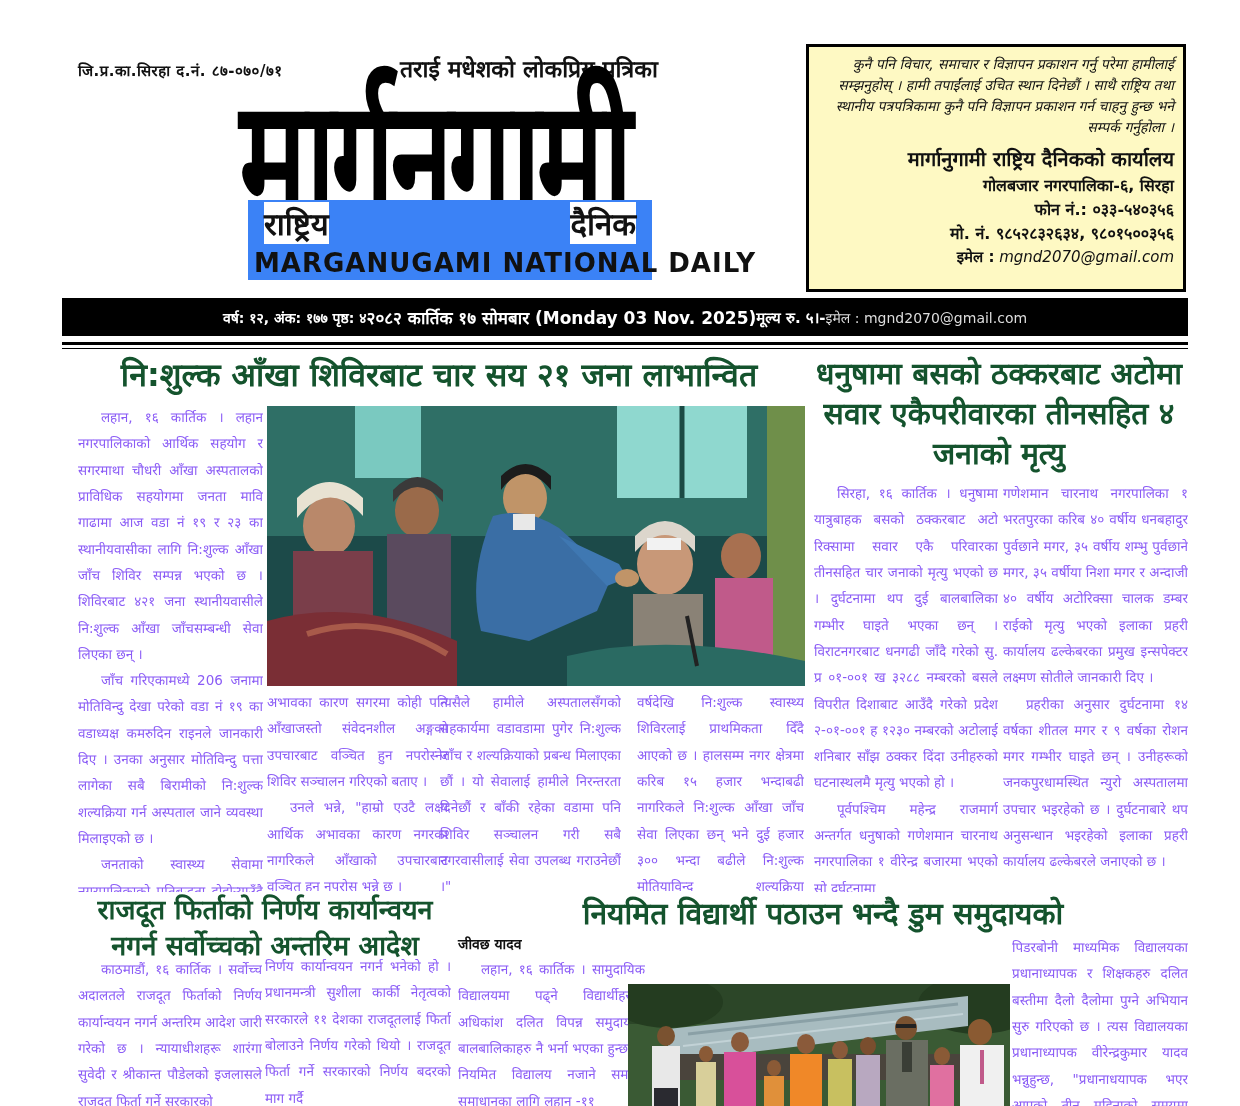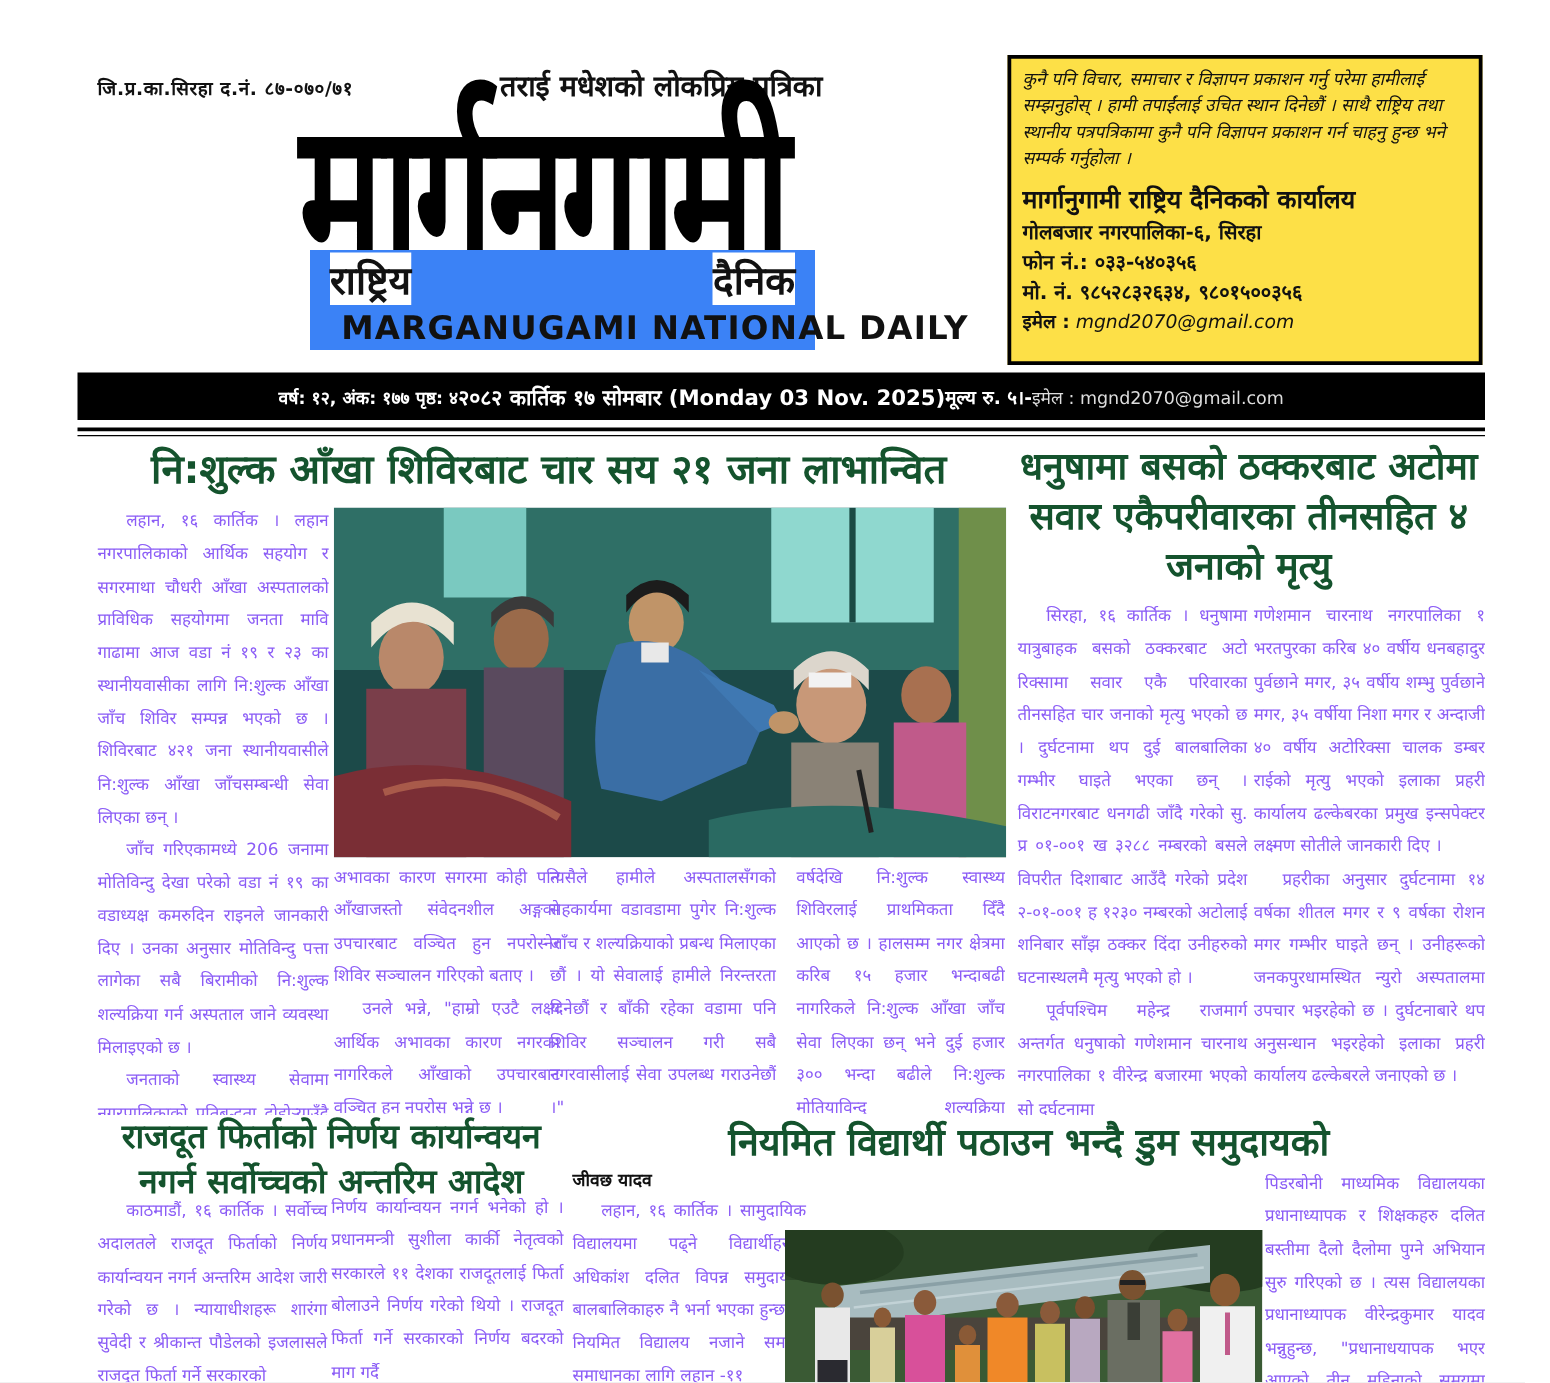--- a/index.html
+++ b/index.html
@@ -9,25 +9,25 @@
 
   
   .reg-no{left:78px;top:60px;font-size:15px;font-weight:bold;letter-spacing:.5px;}
   .tagline{left:400px;top:52px;font-size:23px;font-weight:bold;}
   .big-title{left:68px;top:76px;width:732px;text-align:center;font-size:112px;font-weight:bold;
              line-height:1;white-space:nowrap;transform:scaleY(1.5);transform-origin:top center;
              letter-spacing:-4px;color:#000;}
   .title-strip{left:248px;top:200px;width:392px;background:#3b82f6;text-align:center;z-index:3;padding:2px 6px;}
   .subtitle-row{display:flex;justify-content:space-between;padding:0 10px;font-size:31px;font-weight:bold;}
   .subtitle-row span{background:#fff;}
-  .english-title{font-size:26px;font-weight:bold;letter-spacing:1px;margin-top:4px;white-space:nowrap;margin-left:19px;}
+  .english-title{font-size:26px;font-weight:bold;letter-spacing:1px;margin-top:4px;white-space:nowrap;}
 
   
   .contact-box{left:806px;top:44px;width:380px;height:248px;border:3px solid #000;box-sizing:border-box;
-               padding:7px 9px;text-align:left;z-index:4;background:#fde047;}
+               padding:7px 9px;text-align:right;z-index:4;background:#fef9c3;}
   .contact-notice{font-size:14px;font-style:italic;line-height:1.5;}
   .contact-office{font-size:20px;font-weight:bold;margin-top:7px;}
   .contact-line{font-size:16px;font-weight:bold;margin-top:2px;}
   .contact-email{font-size:15px;margin-top:2px;}
   .contact-email .lbl{font-weight:bold;}
   .contact-email .addr{font-style:italic;}
 
   
   .date-bar{left:62px;top:298px;width:1126px;height:38px;background:#000;color:#fff;display:flex;
             align-items:center;justify-content:center;box-sizing:border-box;padding:0 14px;z-index:5;}

